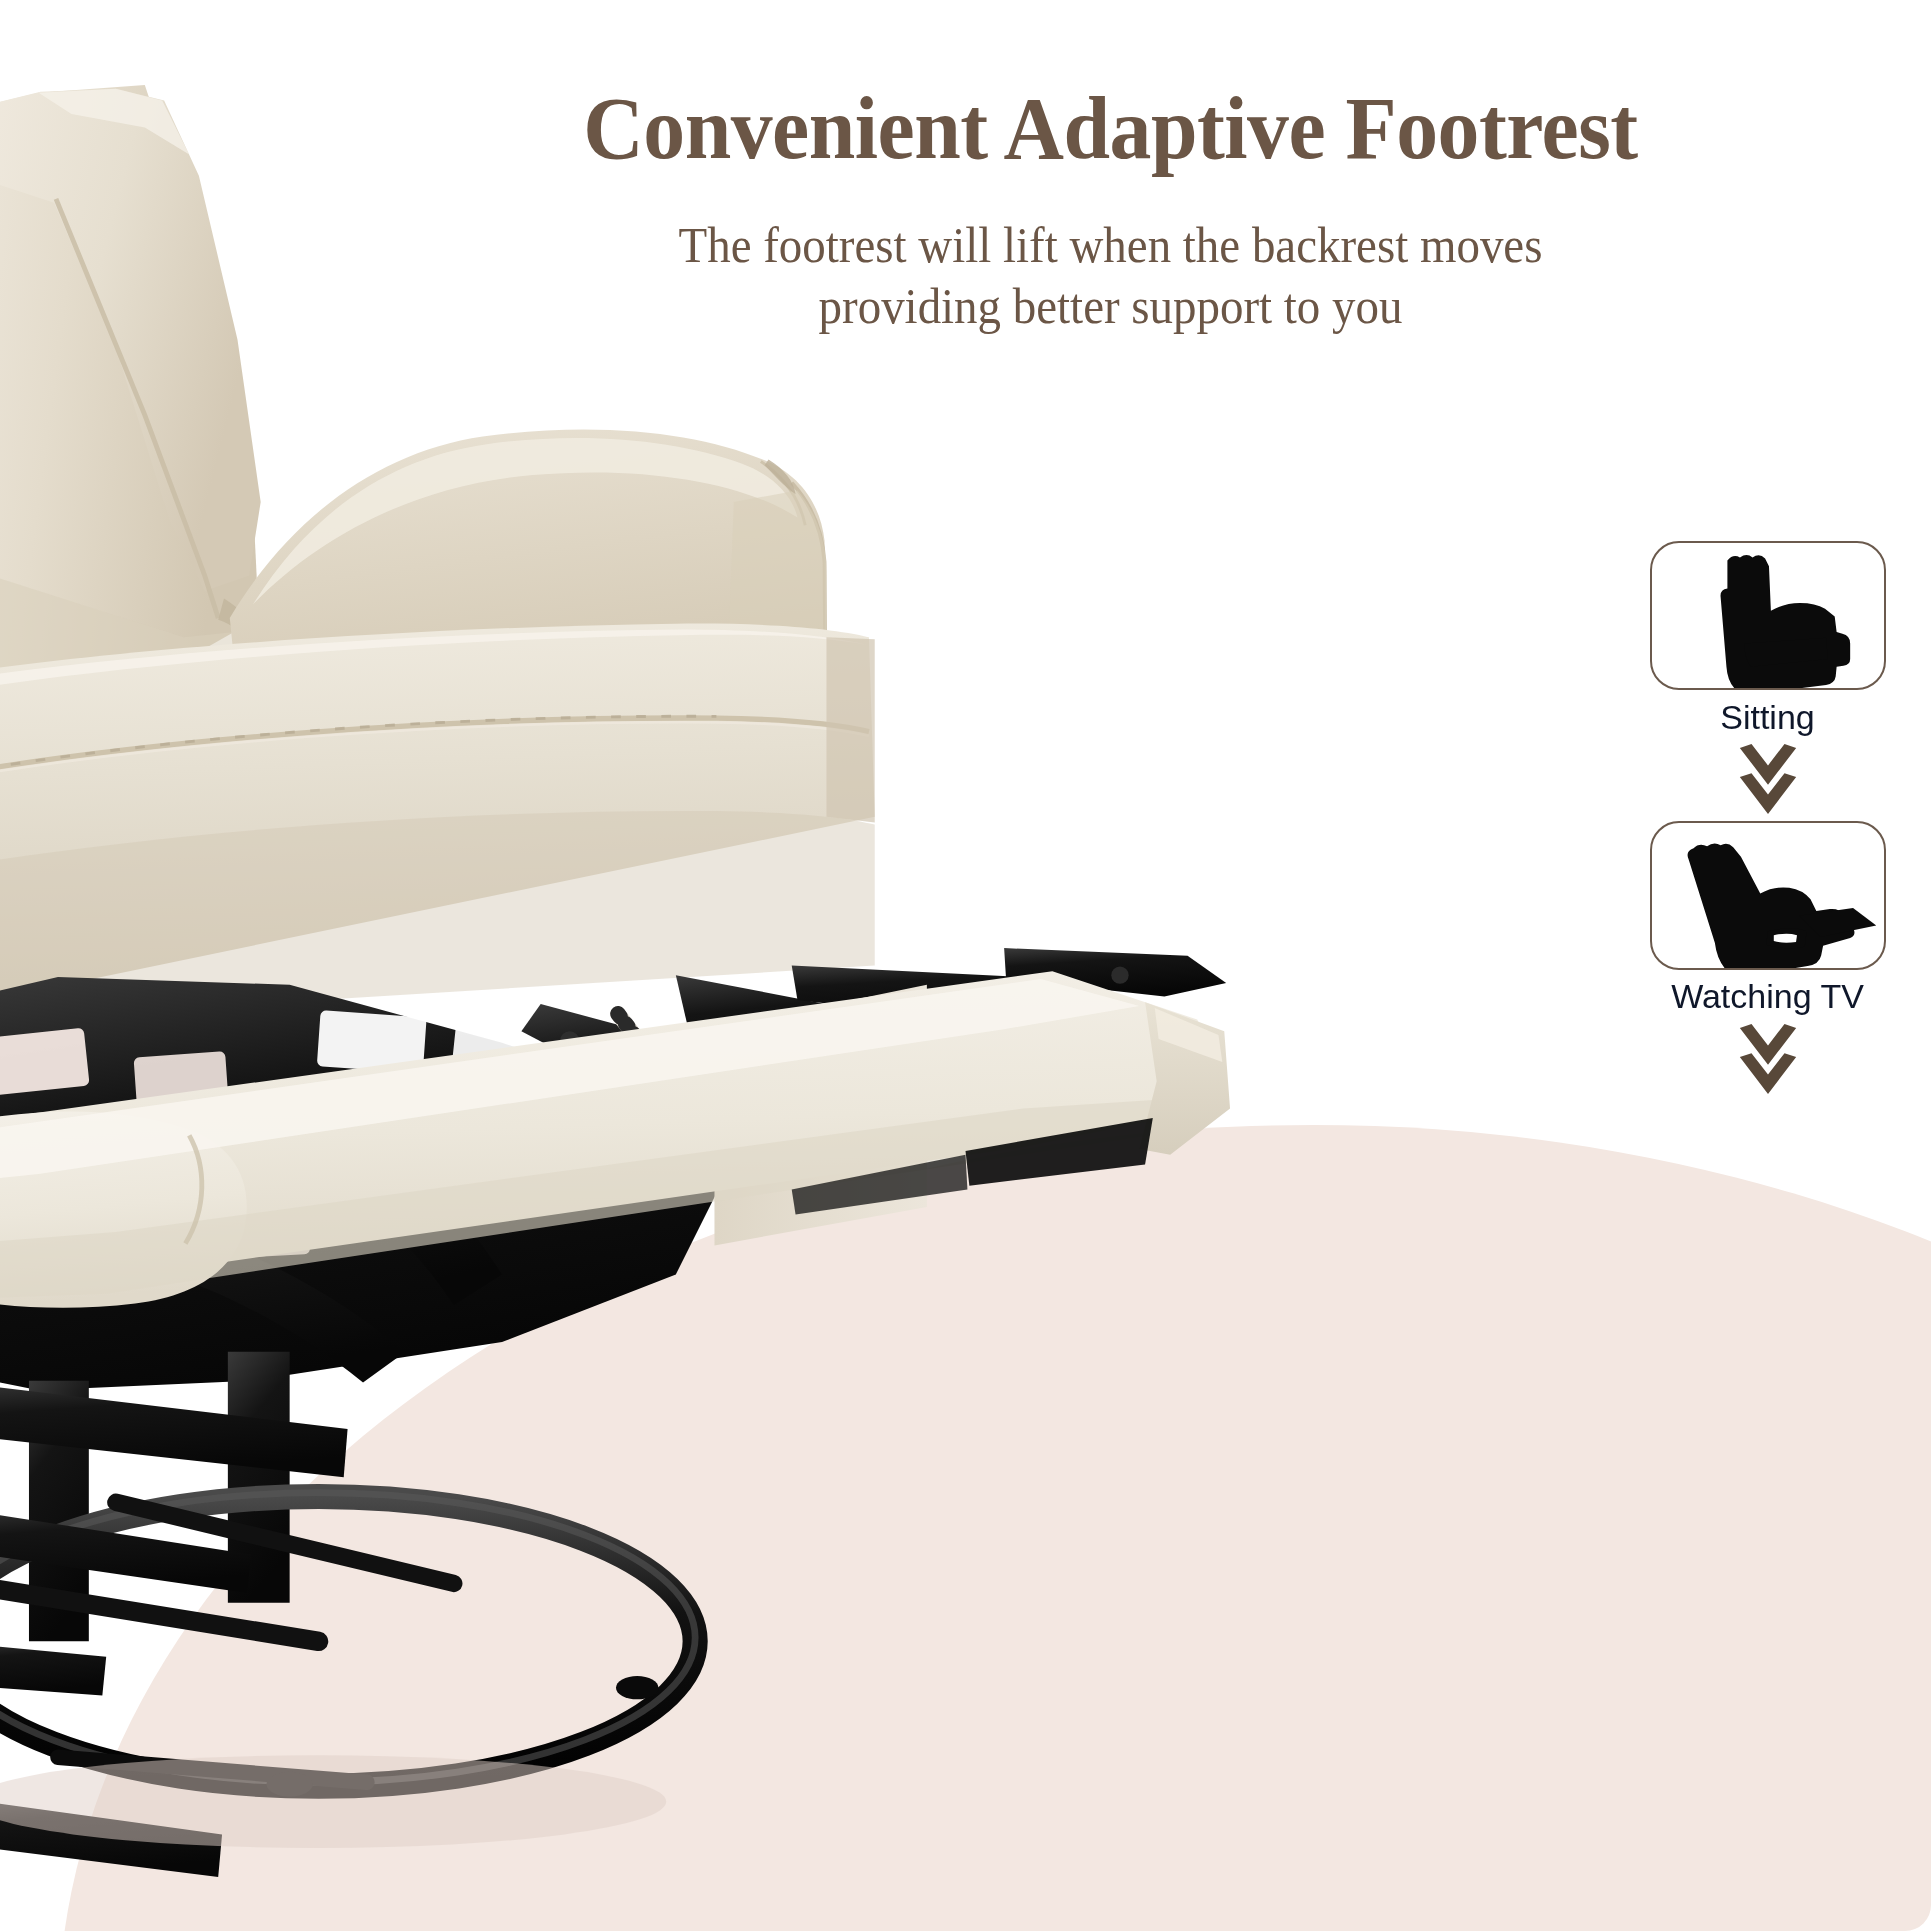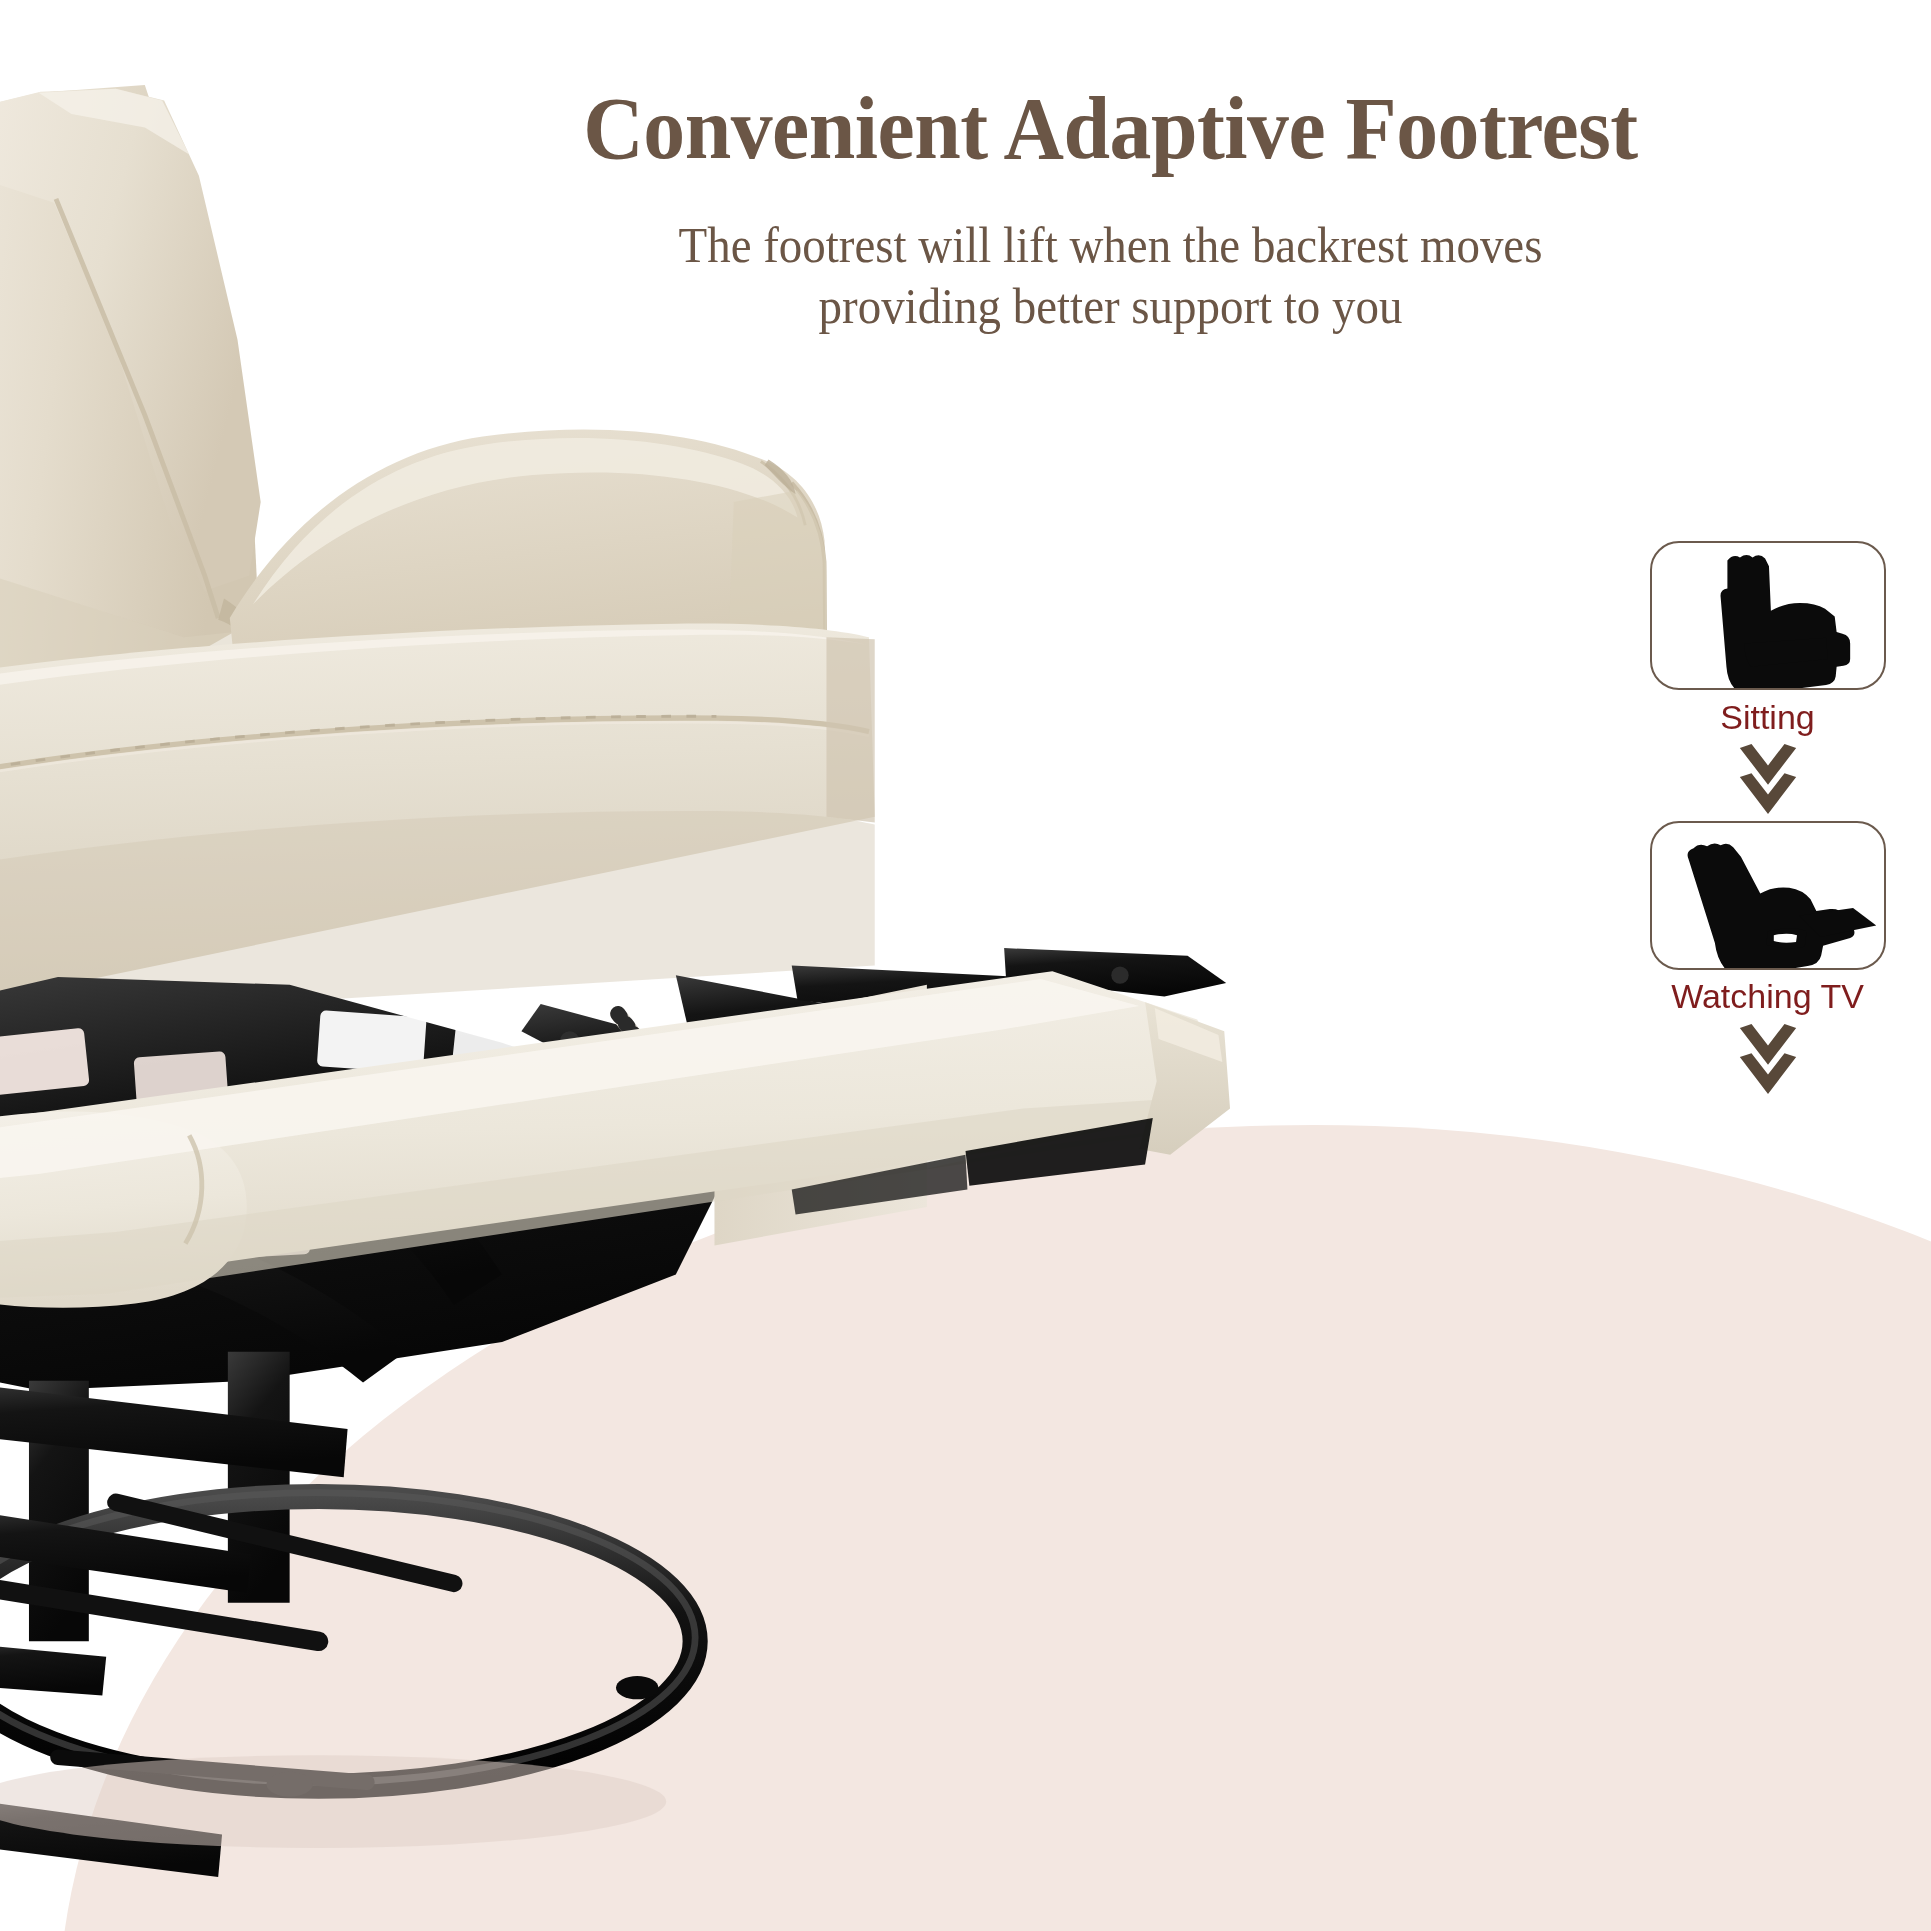--- a/index.html
+++ b/index.html
@@ -3,21 +3,21 @@
 <meta charset="utf-8">
 <style>
   html,body{margin:0;padding:0;}
   body{
     width:1931px;height:1931px;
     background:#ffffff;
     font-family:"Liberation Sans", sans-serif;
     overflow:hidden;
     position:relative;
   }
-  #stage{position:absolute;inset:0;width:1931px;height:1931px;overflow:hidden;background:#fff;}
+  #stage{position:absolute;inset:0;width:1931px;height:1931px;overflow:hidden;background:#fff;border-radius:26px;}
 
   
   .floor{
     position:absolute;
     left:58px; top:1125px;
     width:2510px; height:1448px;
     background:#f3e7e1;
     border-radius:50% 50% 0 0 / 62% 62% 0 0;
     z-index:1;
   }
@@ -66,21 +66,21 @@
     border-radius:29px;
     background:#ffffff;
     position:relative;
     overflow:hidden;
   }
   .icon-box svg{position:absolute;left:0;top:0;width:232px;height:145px;}
   .step-label{
     margin-top:8.7px;
     font-size:34px;
     line-height:1.1;
-    color:#7f1d1d;
+    color:#0f172a;
     font-family:"Liberation Sans", sans-serif;
     white-space:nowrap;
   }
   .arrows{
     height:75px;
     display:flex;align-items:center;justify-content:center;
     margin:5.8px 0 3.9px 0;
   }
   .arrows svg{width:68px;height:70px;display:block;}
 

